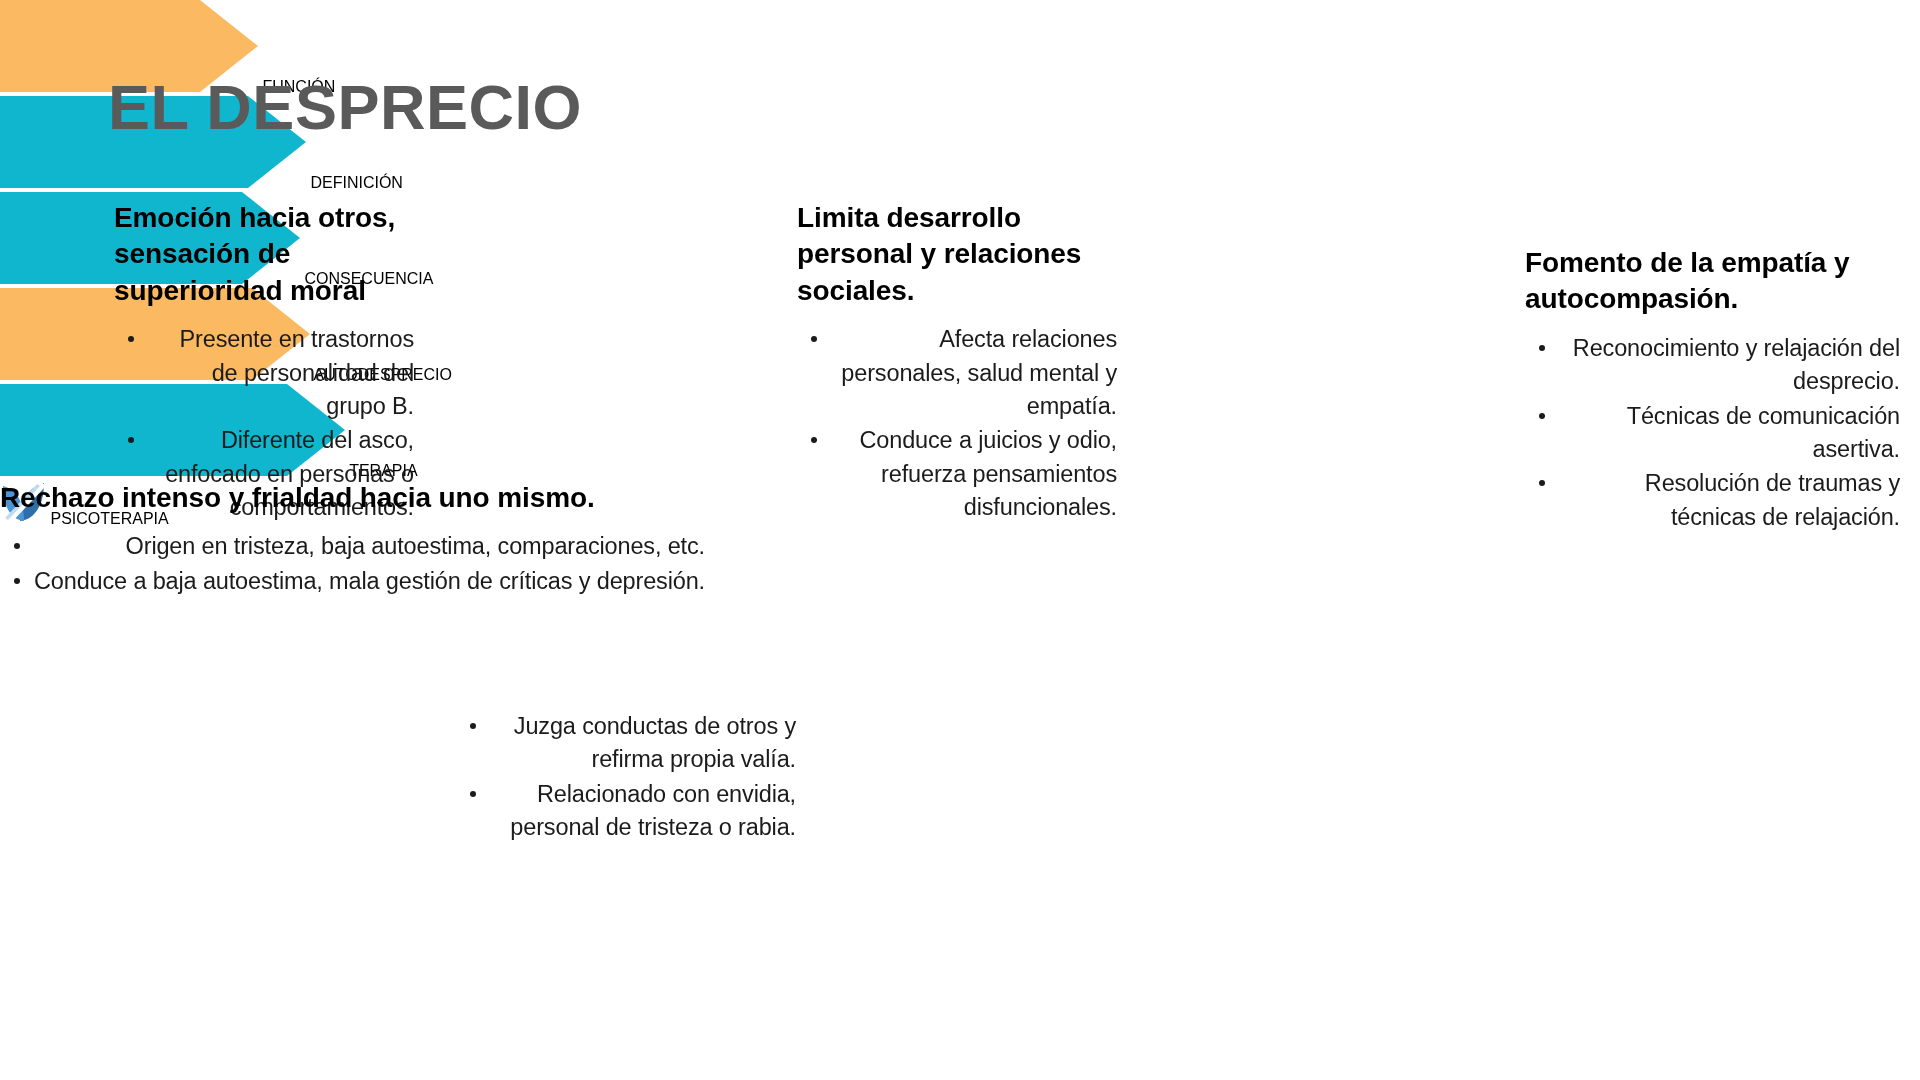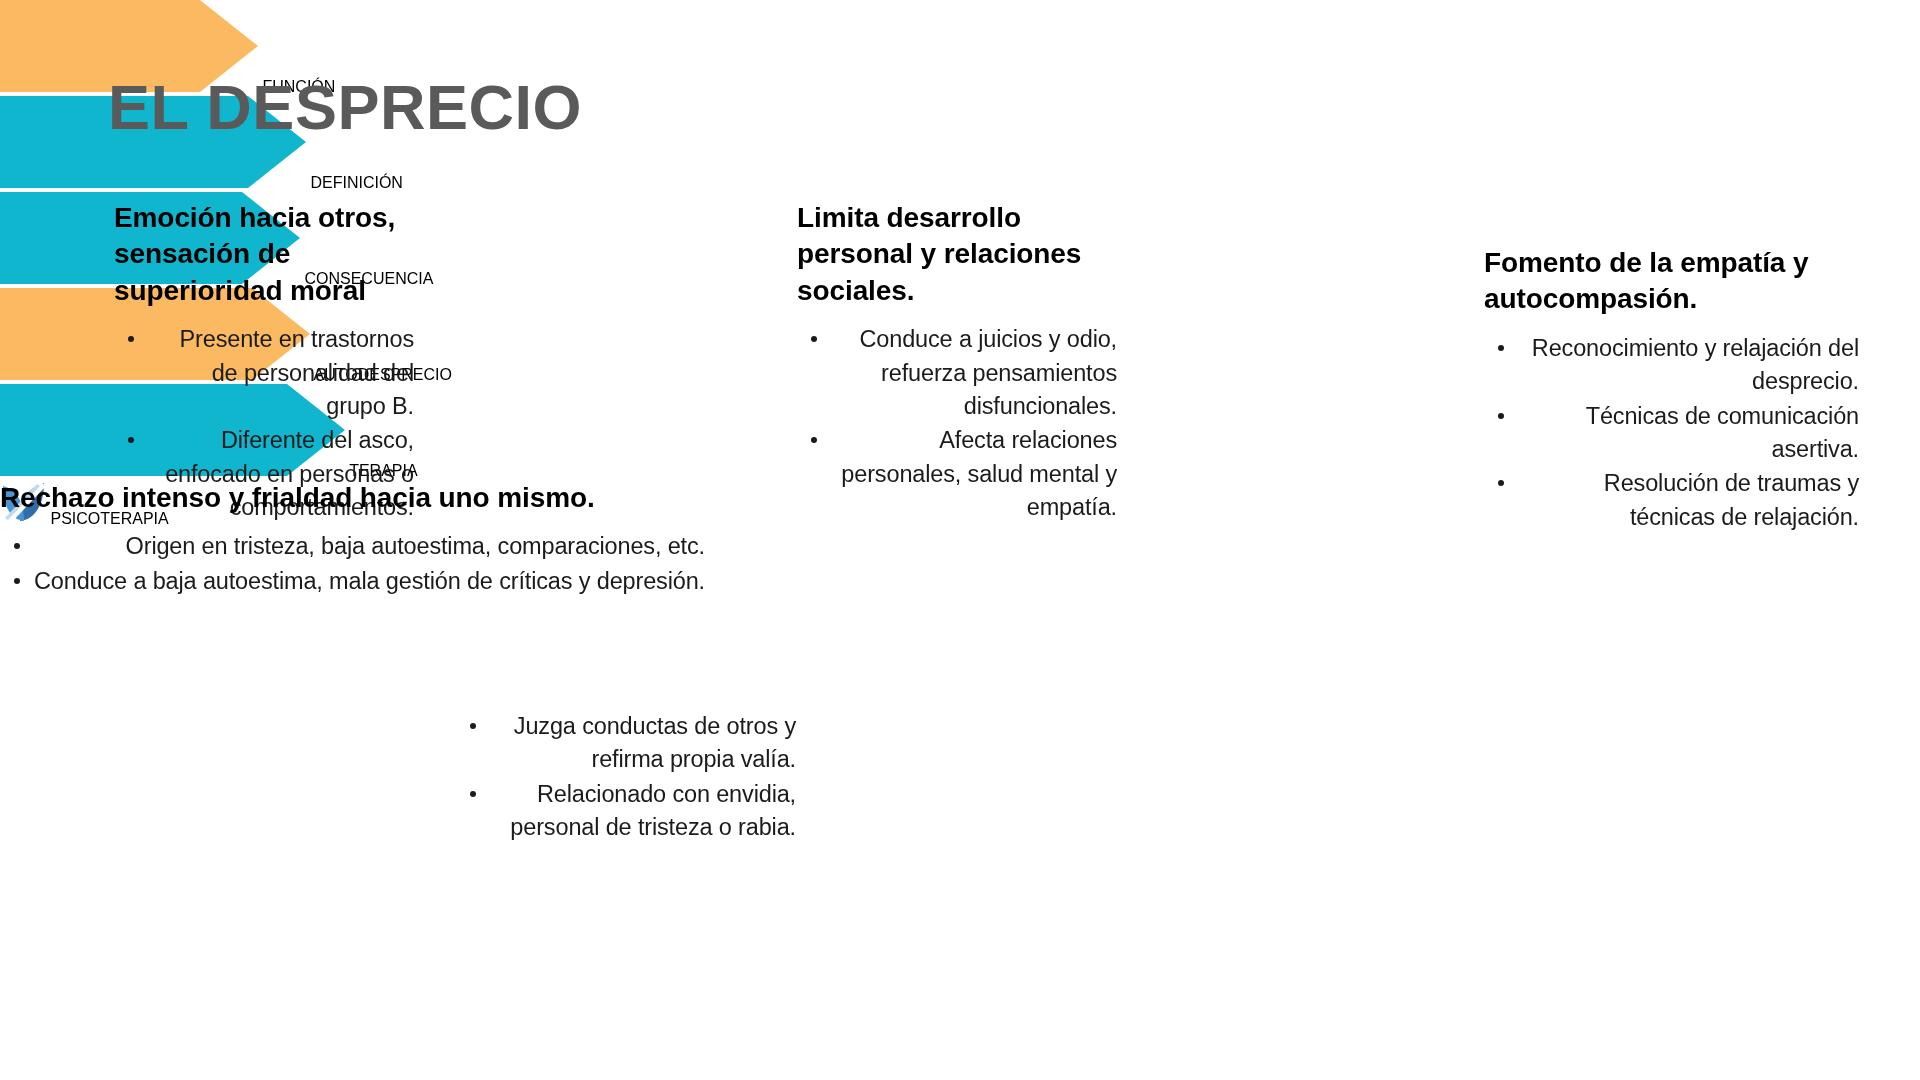--- a/index.html
+++ b/index.html
@@ -67,21 +67,21 @@
     top: 13px;
     width: 6px;
     height: 6px;
     border-radius: 50%;
     background: #1b1b1b;
   }
 
   
   #col-definicion { left: 114px;  top: 200px;  width: 300px; }
   #col-consecuencia { left: 797px; top: 200px;  width: 320px; }
-  #col-terapia     { left: 1484px; top: 245px; width: 375px; }
+  #col-terapia     { left: 1525px; top: 245px; width: 375px; }
 
   
   #col-funcion        { left: 456px;  top: 710px; width: 340px; }
   #col-autodesprecio  { left": 0; left: 1139px; top: 710px; width: 340px; }
 
   /* ---------- Arrow band ---------- */
   #arrow-band {
     position: absolute;
     left: 0;
     top: 588px;
@@ -149,22 +149,22 @@
     <div class="col-heading">Emoción hacia otros, sensación de superioridad moral</div>
     <ul class="col-list">
       <li>Presente en trastornos de personalidad del grupo B.</li>
       <li>Diferente del asco, enfocado en personas o comportamientos.</li>
     </ul>
   </div>
 
   <div class="col" id="col-consecuencia">
     <div class="col-heading">Limita desarrollo personal y relaciones sociales.</div>
     <ul class="col-list">
+      <li>Afecta relaciones personales, salud mental y empatía.</li>
       <li>Conduce a juicios y odio, refuerza pensamientos disfuncionales.</li>
-      <li>Afecta relaciones personales, salud mental y empatía.</li>
     </ul>
   </div>
 
   <div class="col" id="col-terapia">
     <div class="col-heading">Fomento de la empatía y autocompasión.</div>
     <ul class="col-list">
       <li>Reconocimiento y relajación del desprecio.</li>
       <li>Técnicas de comunicación asertiva.</li>
       <li>Resolución de traumas y técnicas de relajación.</li>
     </ul>

